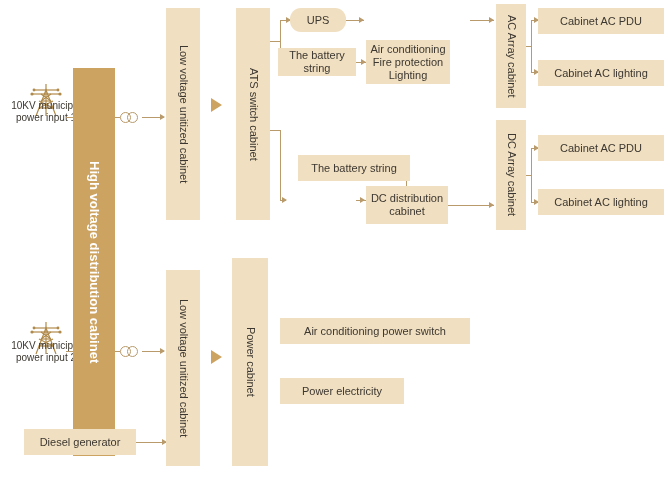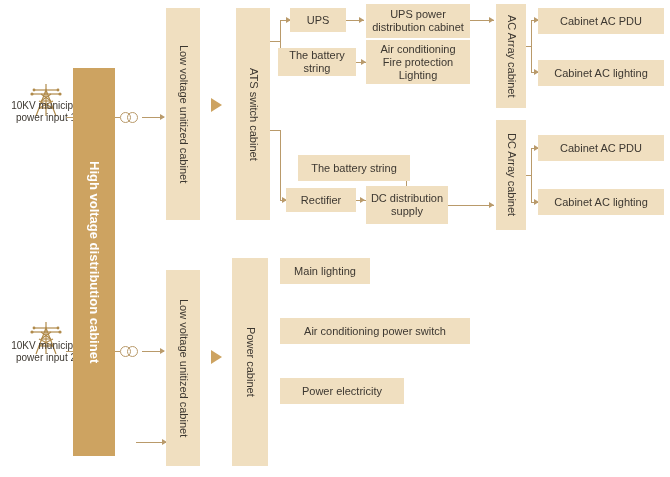--- a/index.html
+++ b/index.html
@@ -146,20 +146,23 @@
 
   <div class="ln h" style="left:142px; top:117px; width:22px;"></div>
   <div class="ln h" style="left:142px; top:351px; width:22px;"></div>
   <div class="arrowr" style="left:160px; top:113.5px;"></div>
   <div class="arrowr" style="left:160px; top:347.5px;"></div>
 
   <div class="box dark vert" style="left:73px; top:68px; width:42px; height:388px; font-size:13px; font-weight:bold;">
     <span>High voltage distribution cabinet</span>
   </div>
 
+  <div class="box" style="left:24px; top:429px; width:112px; height:26px;">
+    <span>Diesel generator</span>
+  </div>
   <div class="ln h" style="left:136px; top:442px; width:30px;"></div>
   <div class="arrowr" style="left:162px; top:438.5px;"></div>
 
   <div class="box vert" style="left:166px; top:8px; width:34px; height:212px;">
     <span>Low voltage unitized cabinet</span>
   </div>
 
   <div class="box vert" style="left:166px; top:270px; width:34px; height:196px;">
     <span>Low voltage unitized cabinet</span>
   </div>
@@ -175,37 +178,33 @@
     <span>Power cabinet</span>
   </div>
 
   <div class="ln v" style="left:280px; top:20px; height:42px;"></div>
   <div class="ln h" style="left:270px; top:41px; width:10px;"></div>
   <div class="ln h" style="left:280px; top:20px; width:10px;"></div>
   <div class="ln h" style="left:280px; top:61px; width:10px;"></div>
   <div class="arrowr" style="left:286px; top:16.5px;"></div>
   <div class="arrowr" style="left:286px; top:57.5px;"></div>
 
-  <div class="box" style="left:290px; top:8px; width:56px; height:24px;">
+  <div class="box" style="left:290px; top:8px; width:56px; height:24px;border-radius:11px;">
     <span>UPS</span>
   </div>
   <div class="box" style="left:278px; top:48px; width:78px; height:28px; white-space:pre-line;">
     <span>The battery string</span>
   </div>
 
   <div class="ln h" style="left:346px; top:20px; width:18px;"></div>
   <div class="arrowr" style="left:359px; top:16.5px;"></div>
   <div class="ln h" style="left:356px; top:62px; width:10px;"></div>
   <div class="arrowr" style="left:361px; top:58.5px;"></div>
 
-  <div class="box" style="left:366px; top:4px; width:104px; height:34px; white-space:pre-line;">
-    <span>UPS power
-distribution cabinet</span>
-  </div>
-  <div class="box" style="left:366px; top:40px; width:104px; height:44px; white-space:pre-line;">
+  <div class="box" style="left:366px; top:40px; width:84px; height:44px; white-space:pre-line;">
     <span>Air conditioning
 Fire protection
 Lighting</span>
   </div>
 
   <div class="ln h" style="left:470px; top:20px; width:24px;"></div>
   <div class="arrowr" style="left:489px; top:16.5px;"></div>
 
   <div class="box vert" style="left:496px; top:4px; width:30px; height:104px;">
     <span>AC Array cabinet</span>
@@ -226,31 +225,28 @@
   </div>
 
   <div class="ln v" style="left:280px; top:130px; height:70px;"></div>
   <div class="ln h" style="left:270px; top:130px; width:10px;"></div>
   <div class="ln h" style="left:280px; top:200px; width:6px;"></div>
   <div class="arrowr" style="left:282px; top:196.5px;"></div>
 
   <div class="box" style="left:298px; top:155px; width:112px; height:26px;">
     <span>The battery string</span>
   </div>
-  <div class="box" style="left:286px; top:188px; width:70px; height:24px;">
-    <span>Rectifier</span>
-  </div>
 
   <div class="ln v" style="left:406px; top:181px; height:9px;"></div>
   <div class="ln h" style="left:356px; top:200px; width:10px;"></div>
   <div class="arrowr" style="left:360px; top:196.5px;"></div>
 
   <div class="box" style="left:366px; top:186px; width:82px; height:38px; white-space:pre-line;">
     <span>DC distribution
-supply</span>
+cabinet</span>
   </div>
 
   <div class="ln h" style="left:448px; top:205px; width:46px;"></div>
   <div class="arrowr" style="left:489px; top:201.5px;"></div>
 
   <div class="box vert" style="left:496px; top:120px; width:30px; height:110px;">
     <span>DC Array cabinet</span>
   </div>
 
   <div class="ln v" style="left:531px; top:148px; height:54px;"></div>
@@ -260,23 +256,20 @@
   <div class="arrowr" style="left:534px; top:144.5px;"></div>
   <div class="arrowr" style="left:534px; top:198.5px;"></div>
 
   <div class="box" style="left:538px; top:135px; width:126px; height:26px;">
     <span>Cabinet AC PDU</span>
   </div>
   <div class="box" style="left:538px; top:189px; width:126px; height:26px;">
     <span>Cabinet AC  lighting</span>
   </div>
 
-  <div class="box" style="left:280px; top:258px; width:90px; height:26px;">
-    <span>Main lighting</span>
-  </div>
   <div class="box" style="left:280px; top:318px; width:190px; height:26px;">
     <span>Air conditioning power switch</span>
   </div>
   <div class="box" style="left:280px; top:378px; width:124px; height:26px;">
     <span>Power electricity</span>
   </div>
 
 </div>
 
 </body></html>

